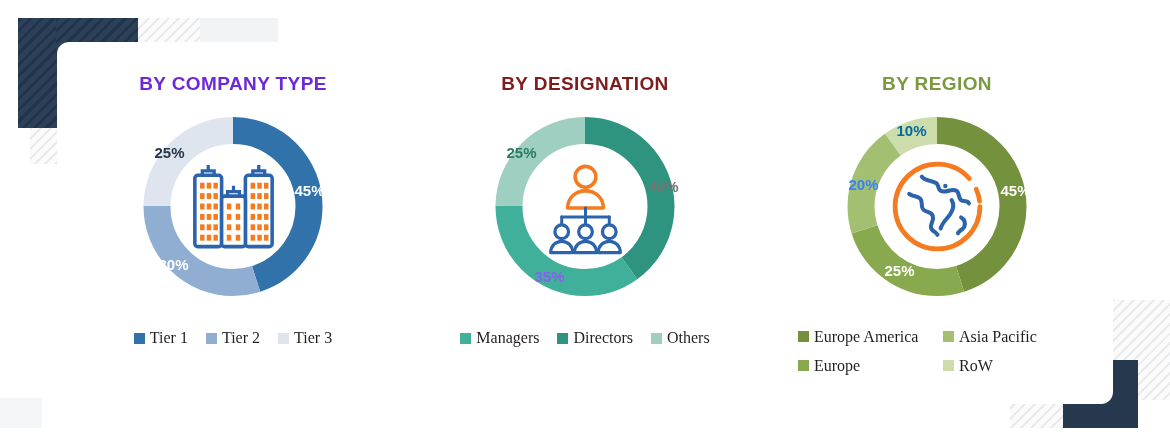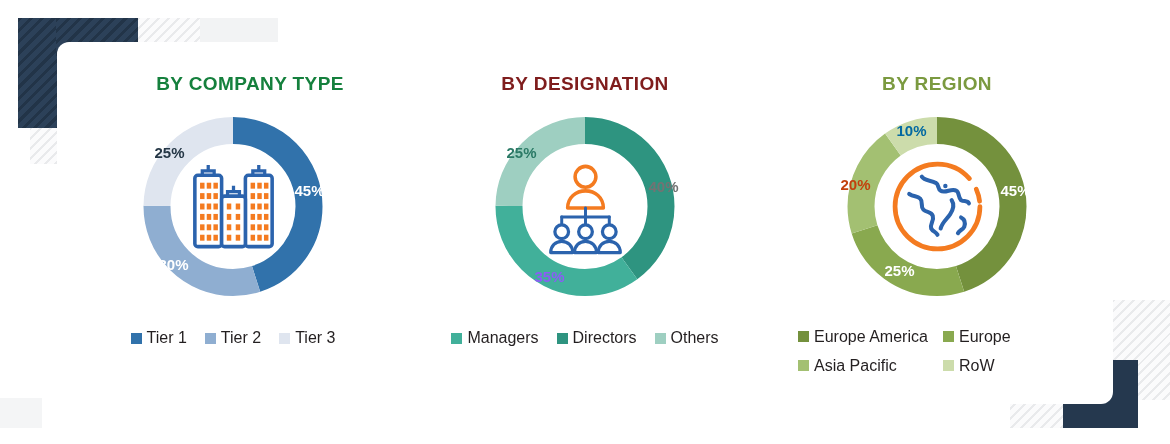--- a/index.html
+++ b/index.html
@@ -59,21 +59,21 @@
   .panel{position:absolute;top:0;height:362px;}
   #panel-company{left:0px;width:352px;}
   #panel-designation{left:352px;width:352px;}
   #panel-region{left:704px;width:352px;}
 
   .panel-title{
     position:absolute;top:31px;left:0;width:100%;
     text-align:center;
     font-size:19px;font-weight:bold;letter-spacing:.4px;
   }
-  #title-company{color:#15803d;padding-left:17px;}
+  #title-company{color:#6d28d9;}
   #title-designation{color:#7f1d1d;}
   #title-region{color:#7b9a40;}
 
   .donut-wrap{position:absolute;top:62px;left:0;width:100%;height:205px;}
   .donut{position:absolute;left:50%;transform:translateX(-50%);width:205px;height:205px;}
   .donut svg{display:block;width:205px;height:205px;}
 
   .hub{
     position:absolute;left:50%;top:50%;transform:translate(-50%,-50%);
     width:110px;height:110px;border-radius:50%;background:#fff;
@@ -93,20 +93,21 @@
   }
   #legend-company{top:283px;}
   #legend-designation{top:283px;}
   #legend-region{top:280px;}
 
   .legend-item{
     display:flex;align-items:center;
     font-size:16px;color:#231f20;
     margin:0 9px;
     line-height:26px;
+    font-family:Liberation Serif, serif;
   }
   #legend-region .legend-item{
     width:133px;margin:0 6px;justify-content:flex-start;
     line-height:29px;
   }
   .swatch{
     width:11px;height:11px;margin-right:5px;flex:none;
   }
 </style>
 </head>
@@ -315,39 +316,39 @@
                 <path d="M25 16 c2 3 6 2 9 4 c2 1 1 4 3 5 c3 2 7 -2 10 0 c2 1 1 4 3 6 c2 1 4 0 5 2"></path>
                 <path d="M44 31 c2 3 1 6 -1 9 c-2 3 -5 5 -6 9"></path>
                 <path d="M50 42 c2 1 3 3 2 6 c-1 2 -3 2 -4 4"></path>
                 <circle cx="40" cy="22" r="1.4" fill="#2b63ad" stroke="none"></circle>
               </g>
             </svg>
           </div>
 
           <div class="pct" style="left:166px;top:78px;color:#ffffff;">45%</div>
           <div class="pct" style="left:50px;top:158px;color:#ffffff;">25%</div>
-          <div class="pct" style="left:6px;top:72px;color:#c2410c;">20%</div>
+          <div class="pct" style="left:14px;top:72px;color:#3b82f6;">20%</div>
           <div class="pct" style="left:62px;top:18px;color:#0369a1;">10%</div>
         </div>
       </div>
 
       <div class="legend" id="legend-region">
         <div class="legend-item">
           <span class="swatch" style="background:#74913d;"></span>
           <span>Europe America</span>
         </div>
         <div class="legend-item">
+          <span class="swatch" style="background:#a3c072;"></span>
+          <span>Asia Pacific</span>
+        </div>
+        <div class="legend-item">
           <span class="swatch" style="background:#89a94f;"></span>
           <span>Europe</span>
         </div>
         <div class="legend-item">
-          <span class="swatch" style="background:#a3c072;"></span>
-          <span>Asia Pacific</span>
-        </div>
-        <div class="legend-item">
           <span class="swatch" style="background:#ccdcab;"></span>
           <span>RoW</span>
         </div>
       </div>
     </div>
 
   </div>
 </div>
 
 </body></html>

